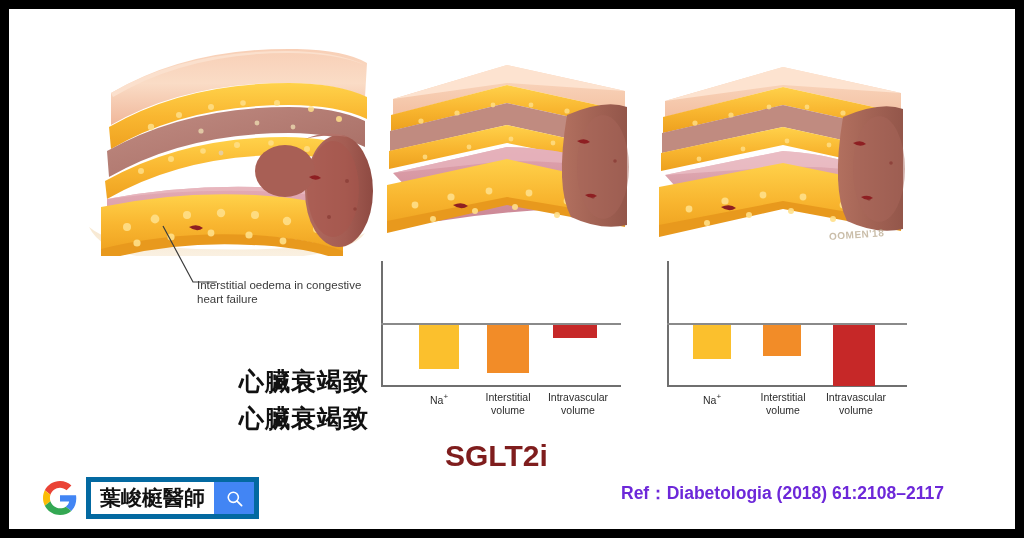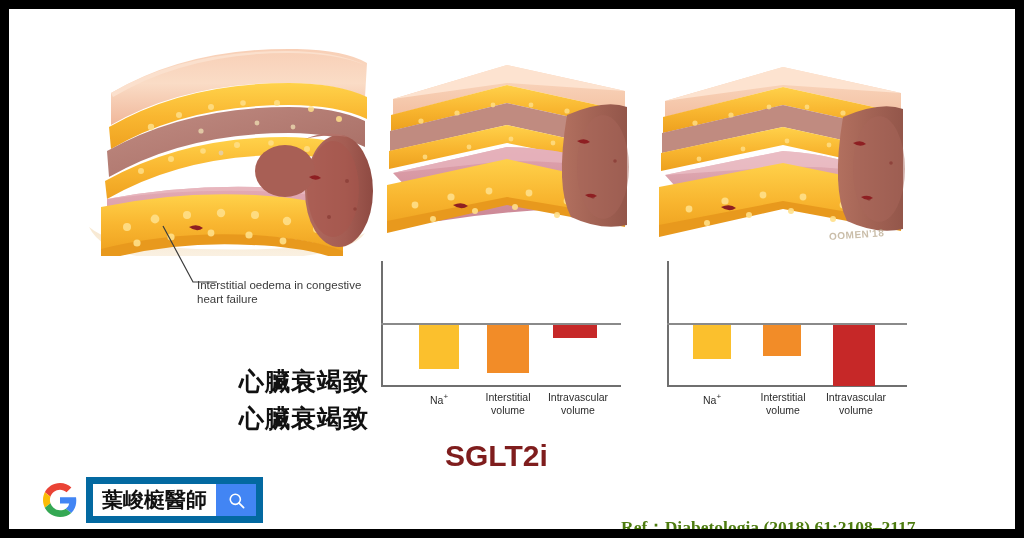--- a/index.html
+++ b/index.html
@@ -32,27 +32,27 @@
   .bar{position:absolute;}
   .tick{position:absolute;text-align:center;font-size:10.5px;line-height:12.5px;
         color:#2c2c2c;font-family:"Liberation Sans",sans-serif;}
   .tick sup{font-size:8px;}
 
   .grp-label{position:absolute;font-size:30px;font-weight:700;
              font-family:"Liberation Sans",sans-serif;white-space:nowrap;}
   .grp-sglt{left:436px;top:430px;color:#7f1d1d;}
   .grp-loop{left:660px;top:428px;color:#f3211c;}
 
-  .refline{position:absolute;left:612px;top:506px;font-size:17.5px;font-weight:700;
-           color:#4d7c0f;font-family:Liberation Serif, serif;white-space:nowrap;}
+  .refline{position:absolute;left:612px;top:472px;font-size:17.5px;font-weight:700;
+           color:#6d28d9;font-family:Liberation Sans, sans-serif;white-space:nowrap;}
 
   
   .gbadge{position:absolute;left:34px;top:468px;display:flex;align-items:center;gap:9px;}
   .glogo{width:34px;height:34px;}
-  .gbox{display:flex;align-items:stretch;border:7px solid #0369a1;background:#fff;height:32px;}
+  .gbox{display:flex;align-items:stretch;border:5px solid #0369a1;background:#fff;height:32px;}
   .gtext{display:flex;align-items:center;padding:0 9px;font-size:21px;font-weight:700;color:#111;
          font-family:"DejaVu Sans","Liberation Sans",sans-serif;letter-spacing:0px;}
   .gbtn{width:40px;background:#4285f4;display:flex;align-items:center;justify-content:center;}
 
   .signature{position:absolute;left:820px;top:220px;font-size:10px;font-weight:700;
      color:#b9a98e;opacity:.75;transform:rotate(-4deg);
      font-family:"Liberation Sans",sans-serif;letter-spacing:.5px;}
 </style>
 </head>
 <body>

